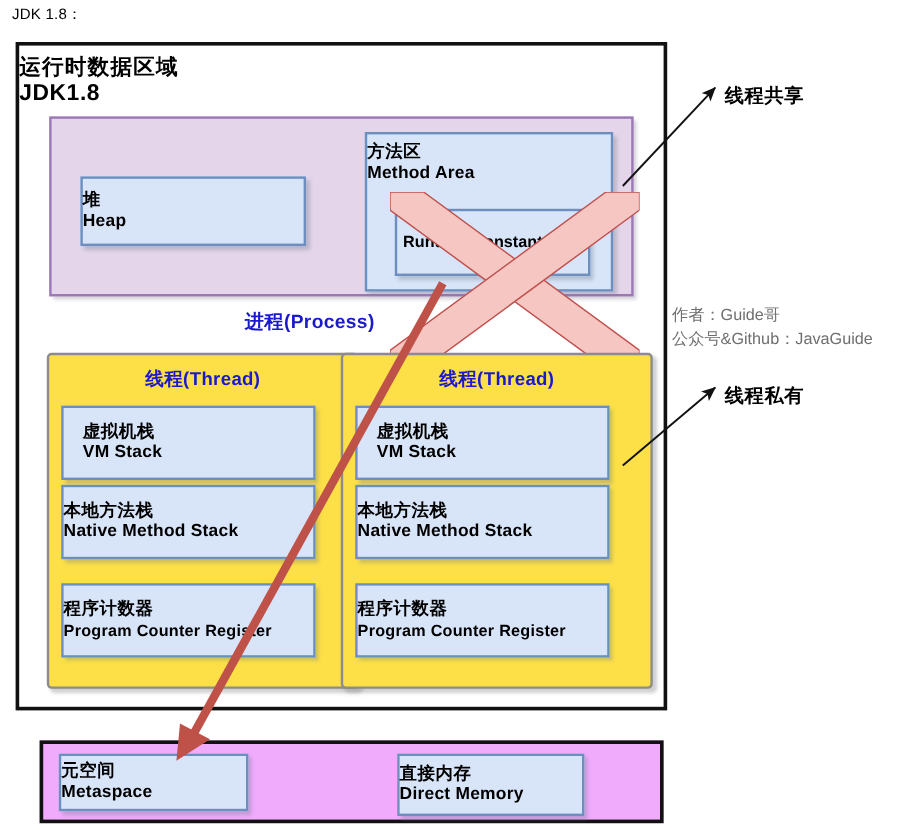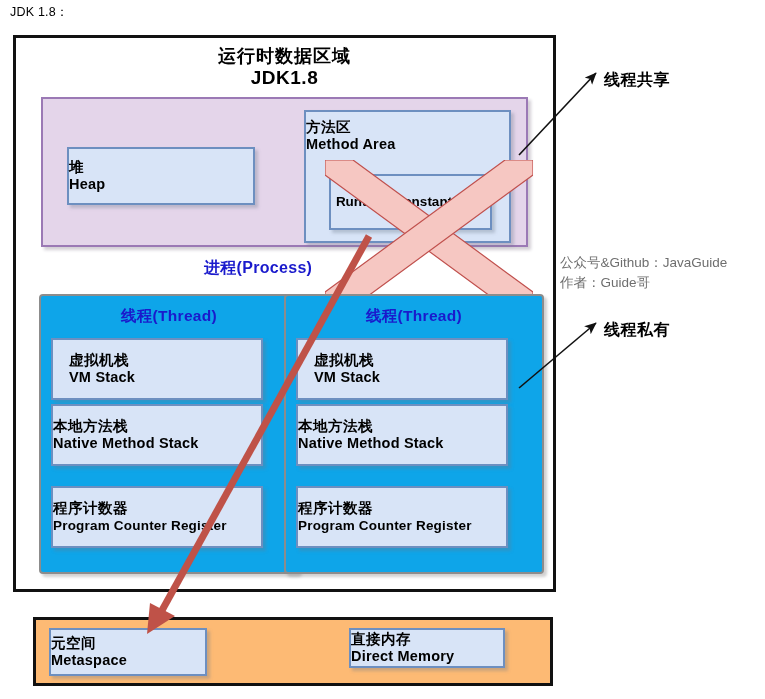--- a/index.html
+++ b/index.html
@@ -37,21 +37,21 @@
     border: 3px solid #111;
     background: #fff;
     box-sizing: border-box;
   }
 
   .runtime-title {
     position: absolute;
     left: 0;
     top: 8px;
     width: 100%;
-    text-align: center;
+    text-align: left;
     font-weight: bold;
     line-height: 1.18;
   }
   .runtime-title .t-cn {
     display: block;
     font-size: 18px;
     letter-spacing: 1px;
   }
   .runtime-title .t-en {
     display: block;
@@ -146,21 +146,21 @@
     letter-spacing: 0.3px;
     white-space: nowrap;
   }
 
   
   .thread-box {
     position: absolute;
     top: 256px;
     width: 260px;
     height: 280px;
-    background: #0ea5e9;
+    background: #fde047;
     border: 2px solid #8c8c8c;
     border-radius: 4px;
     box-sizing: border-box;
     box-shadow: 3px 3px 3px rgba(120,120,120,0.35);
   }
   .thread-left  { left: 23px; }
   .thread-right { left: 268px; }
 
   .thread-title {
     position: absolute;
@@ -184,34 +184,34 @@
   .t-pcr .en { font-size: 13.5px; }
 
   
   .native-frame {
     position: absolute;
     left: 33px;
     top: 617px;
     width: 520px;
     height: 69px;
     border: 3px solid #111;
-    background: #fdba74;
+    background: #f0abfc;
     box-sizing: border-box;
   }
   .metaspace-box {
     left: 13px;
     top: 8px;
     width: 158px;
     height: 48px;
   }
   .direct-memory-box {
-    left: 313px;
+    left: 295px;
     top: 8px;
     width: 156px;
-    height: 40px;
+    height: 52px;
   }
   .native-center-label {
     position: absolute;
     left: 190px;
     top: 22px;
     width: 115px;
     text-align: center;
     font-size: 16px;
     font-weight: bold;
     letter-spacing: 0.5px;
@@ -325,22 +325,22 @@
   <div class="mbox direct-memory-box">
     <span class="cn">直接内存</span>
     <span class="en">Direct Memory</span>
   </div>
 </div>
 
 <div class="side-label label-shared">线程共享</div>
 <div class="side-label label-private">线程私有</div>
 
 <div class="author-block">
+  <div>作者：Guide哥</div>
   <div>公众号&amp;Github：JavaGuide</div>
-  <div>作者：Guide哥</div>
 </div>
 
 <svg class="overlay" viewBox="0 0 765 699">
   <defs>
     <marker id="arrowBlack" markerWidth="9" markerHeight="9" refX="7" refY="3.2" orient="auto" markerUnits="strokeWidth">
       <path d="M0,0 L7.5,3.2 L0,6.4 L1.8,3.2 z" fill="#111"></path>
     </marker>
   </defs>
 
   <line x1="519" y1="155" x2="596" y2="73" stroke="#111" stroke-width="1.6" marker-end="url(#arrowBlack)"></line>

